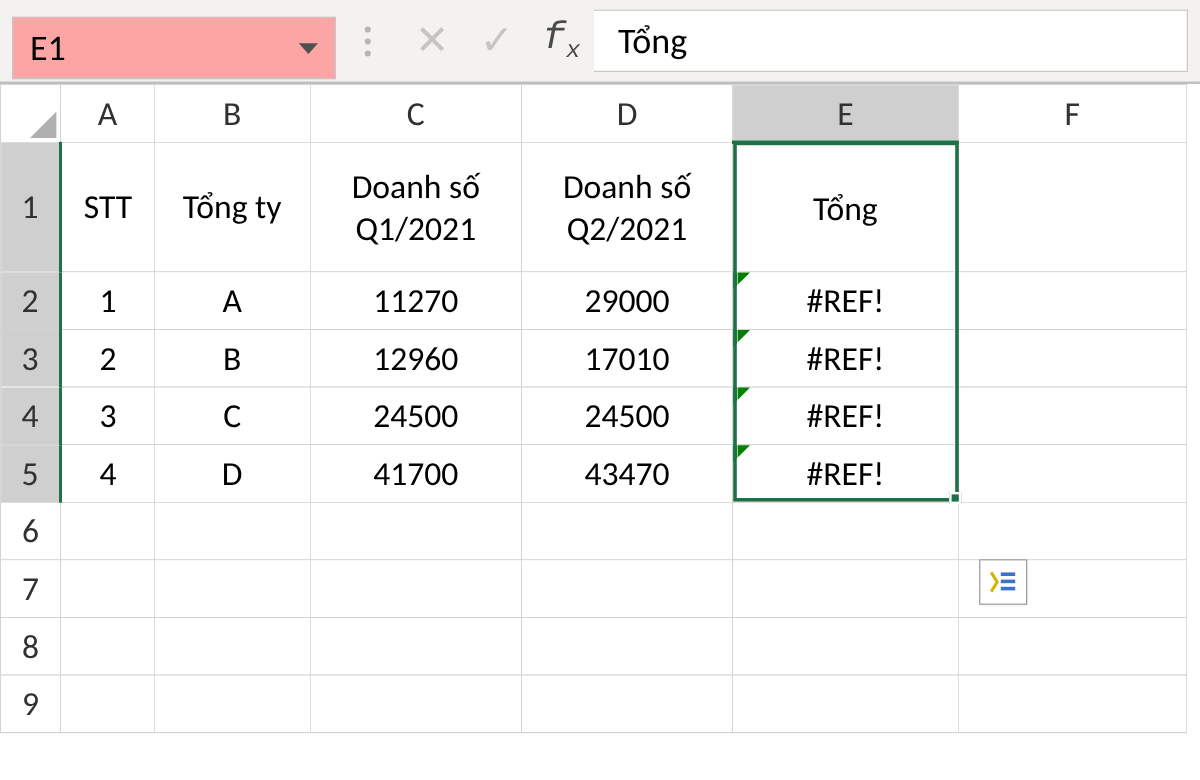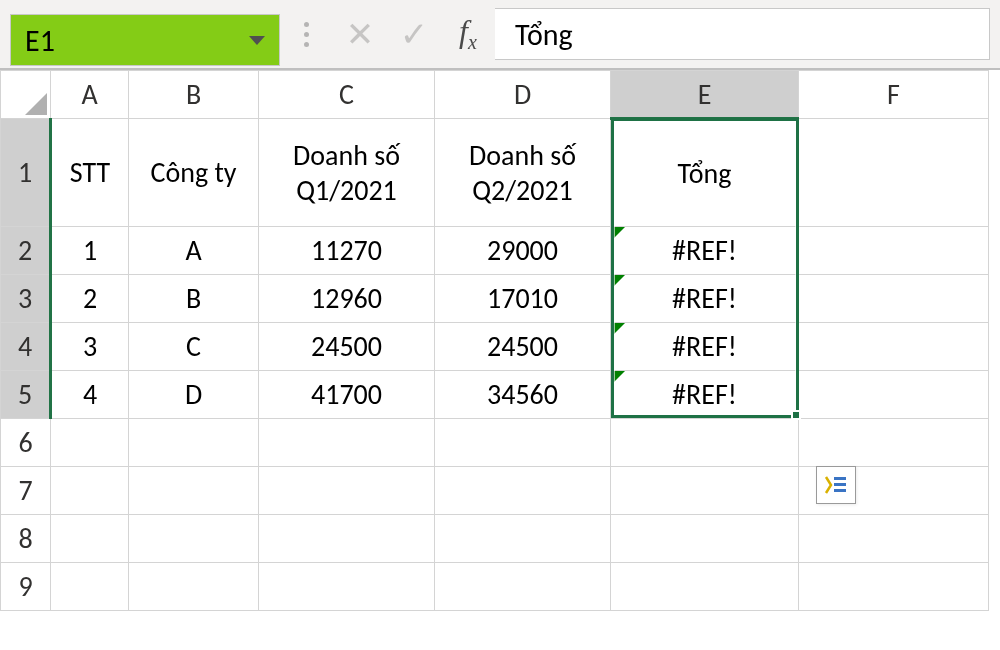--- a/index.html
+++ b/index.html
@@ -14,21 +14,21 @@
     display: flex;
     align-items: center;
     height: 70px;
     background: #f3f2f1;
     border-bottom: 2px solid #bfbfbf;
     font-size: 28px;
   }
   .name-box-wrap {
     display: flex;
     align-items: center;
-    background: #84cc16;
+    background: #fca5a5;
     border: 1px solid #c8c8c8;
     height: 52px;
     width: 270px;
     margin: 12px 0 0 10px;
     padding: 0 10px 0 14px;
   }
   .name-box-wrap span:first-child { flex: 1; font-size: 30px; }
   .chevron-down {
     width: 0; height: 0;
     border-left: 8px solid transparent;
@@ -37,21 +37,21 @@
     margin-right: 4px;
   }
   .dots {
     display: flex; flex-direction: column; gap: 5px;
     margin: 0 24px;
     opacity: .45;
   }
   .dots i { width:5px; height:5px; background:#6b6b6b; border-radius:50%; display:block; }
   .fx-btn { width:54px; display:flex; align-items:center; justify-content:center; color:#706f6e; font-size:30px; }
   .cancel-x, .accept-chk { color:#c6c5c4; font-size:34px; }
-  .fx-label { font-style: italic; font-family: Liberation Serif, serif; font-size: 32px; color:#4a4a4a; }
+  .fx-label { font-style: italic; font-family: Liberation Mono, monospace; font-size: 32px; color:#4a4a4a; }
   .formula-content {
     flex: 1; height: 52px; background:#ffffff;
     border:1px solid #c8c8c8; border-left:none;
     display:flex; align-items:center; padding-left:20px;
     font-size: 30px;
     margin-right:10px;
   }
   .grid-area { position:relative; }
   table.sheet { border-collapse: collapse; table-layout: fixed; }
   table.sheet td, table.sheet th {
@@ -172,21 +172,21 @@
     <th class="col-hdr">B</th>
     <th class="col-hdr">C</th>
     <th class="col-hdr">D</th>
     <th class="col-hdr sel">E</th>
     <th class="col-hdr">F</th>
   </tr>
 
   <tr class="header-row">
     <th class="row-hdr sel">1</th>
     <td class="tbl-hdr">STT</td>
-    <td class="tbl-hdr">Công ty</td>
+    <td class="tbl-hdr">Tổng ty</td>
     <td class="tbl-hdr" style="white-space:pre-line;">Doanh số
 Q1/2021</td>
     <td class="tbl-hdr" style="white-space:pre-line;">Doanh số
 Q2/2021</td>
     <td class="tbl-hdr">Tổng</td>
     <td></td>
   </tr>
 
   <tr>
     <th class="row-hdr sel">2</th>
@@ -213,21 +213,21 @@
     <td class="tbl-cell">24500</td>
     <td class="tbl-cell">24500</td>
     <td class="tbl-cell err-cell"><span class="err-tri"></span><span>#REF!</span></td>
     <td></td>
   </tr>
   <tr>
     <th class="row-hdr sel">5</th>
     <td class="tbl-cell">4</td>
     <td class="tbl-cell">D</td>
     <td class="tbl-cell">41700</td>
-    <td class="tbl-cell">34560</td>
+    <td class="tbl-cell">43470</td>
     <td class="tbl-cell err-cell"><span class="err-tri"></span><span>#REF!</span></td>
     <td></td>
   </tr>
 
   <tr>
           <th class="row-hdr">6</th>
           <td></td>
           <td></td>
           <td></td>
           <td></td>

